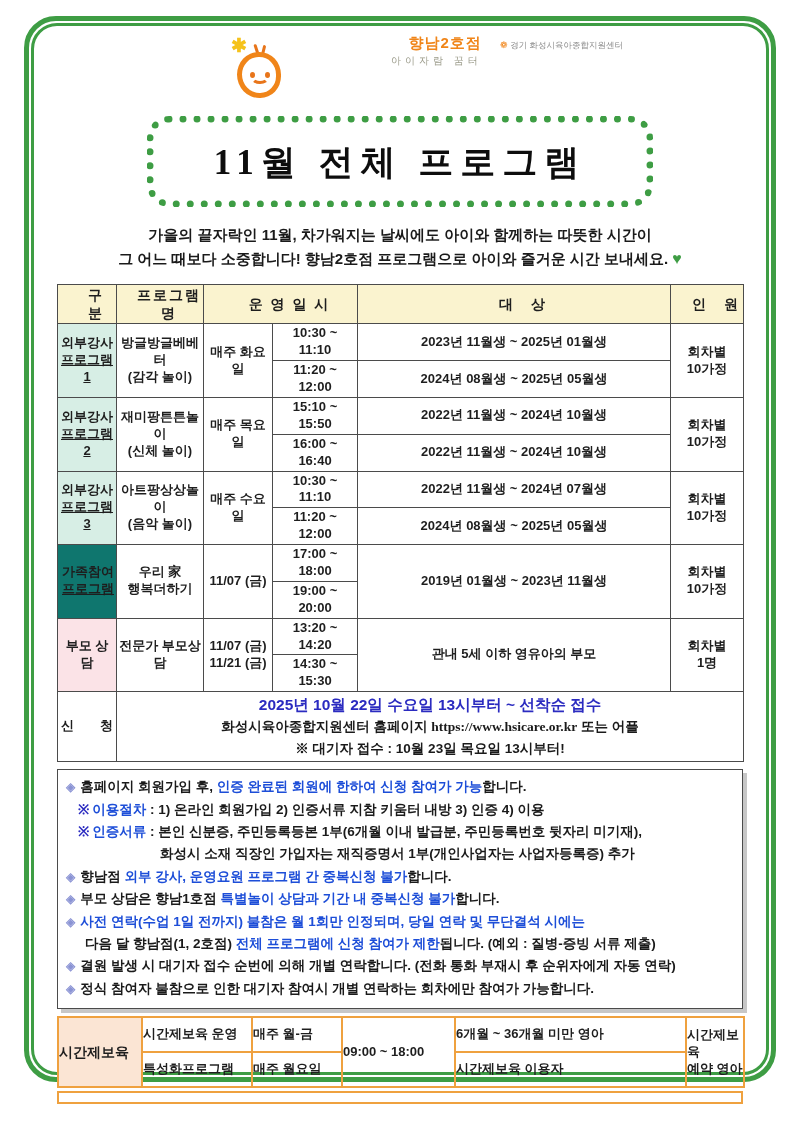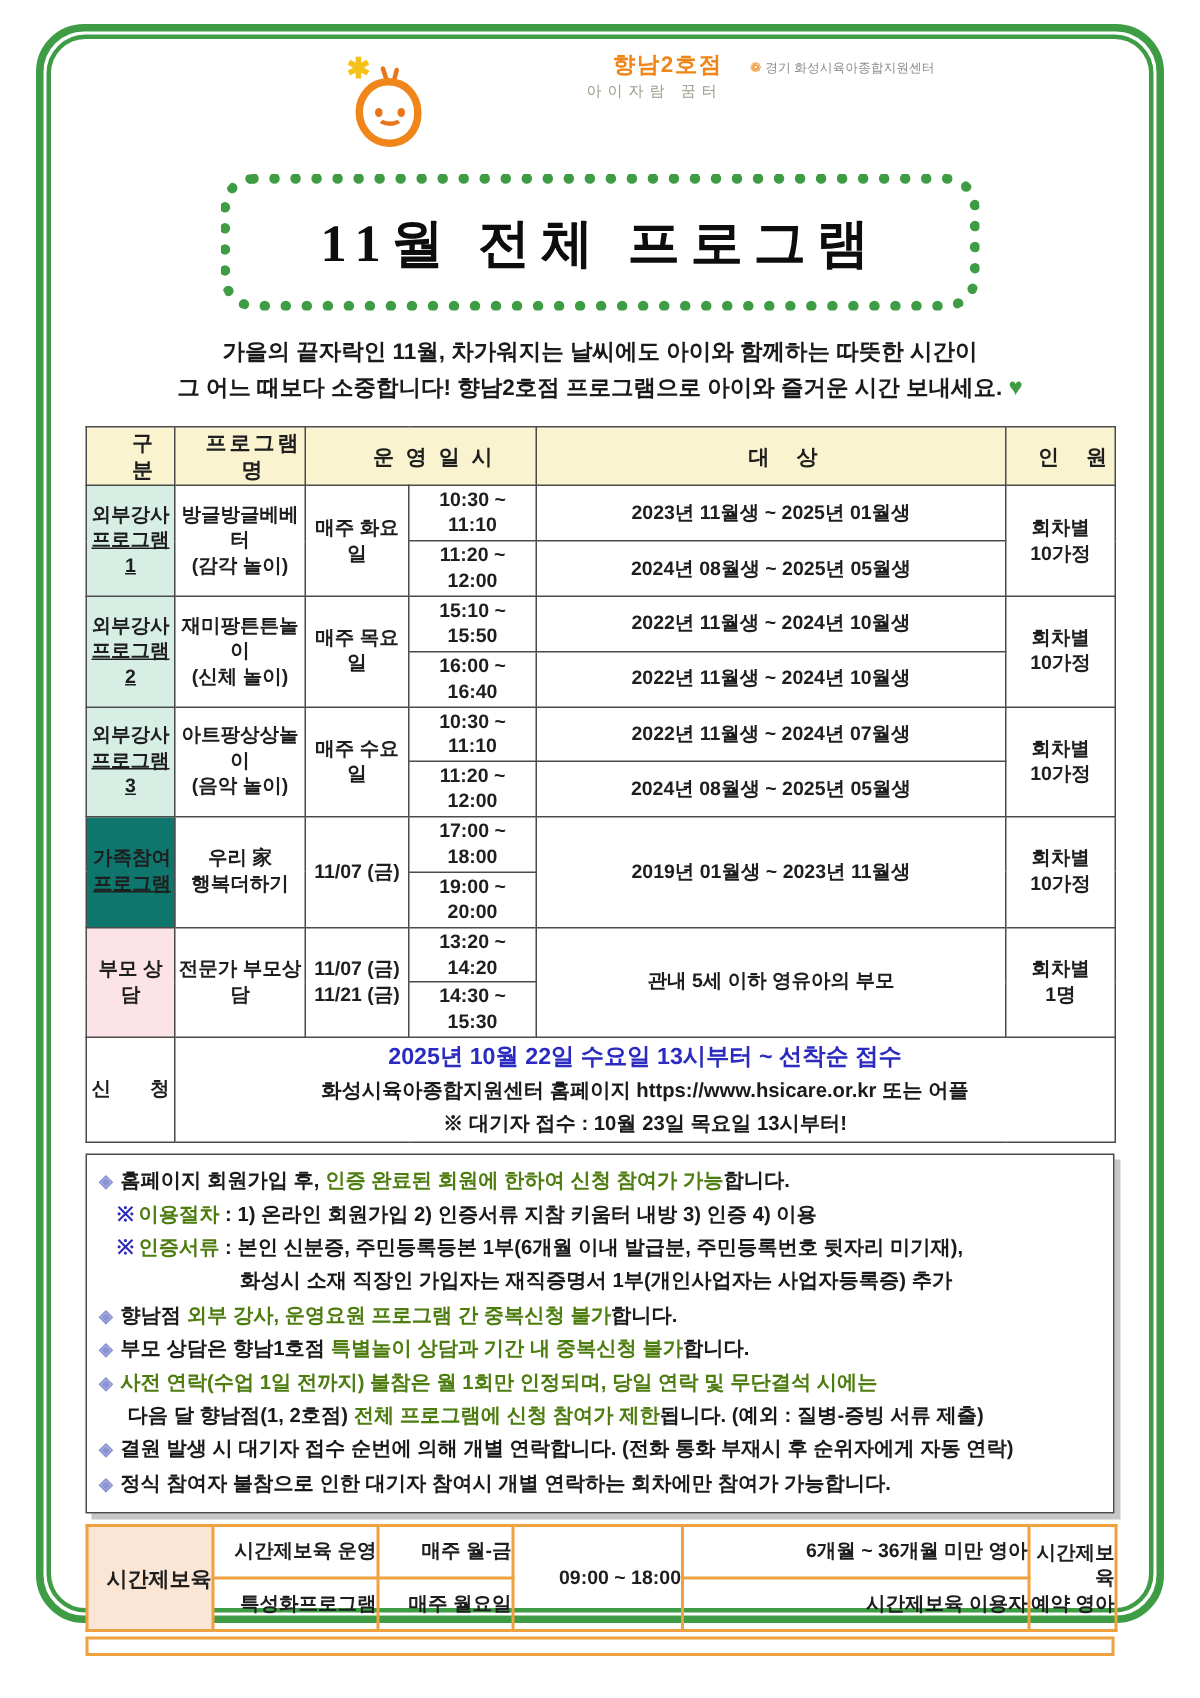--- a/index.html
+++ b/index.html
@@ -49,35 +49,35 @@
   .main-table tr.hdr td { background:#FAF3CF; height:31px; font-size:14px; font-weight:700; letter-spacing:2px;padding-left:20px; }
   .main-table tr.sub { height:23px; }
   td.cat-mint { background:#D7EEE5; }
   td.cat-green { background:#0f766e;text-align:right; }
   td.cat-pink { background:#FBE3E7; }
   .u { text-decoration:underline; }
   .apply-row td { height:70px; }
   .apply-label { font-size:15px; font-weight:700; }
   .apply-line1 { color:#2B2BC0; font-size:15.5px; font-weight:700; line-height:22px; }
   .apply-line2, .apply-line3 { font-size:13.5px; font-weight:600; line-height:22px; color:#1a1a1a; }
-  .apply-line2 .url { font-family:Liberation Sans, sans-serif; font-weight:600;margin-top:11px; }
+  .apply-line2 .url { font-family:Liberation Serif, serif; font-weight:600;margin-top:11px; }
 
   
   .notes-box { margin-top:7px; border:1px solid #4b4b4b; box-shadow:4px 4px 0 rgba(130,130,130,0.45);
                padding:6px 8px 8px 6px; background:#ffffff; }
   .note-line { font-size:13.5px; font-weight:600; color:#1a1a1a; line-height:22.4px; white-space:nowrap; }
-  .note-line .blue { color:#4d7c0f; }
+  .note-line .blue { color:#1d4ed8; }
   .diamond { color:#8a93d4; font-size:12px; margin:0 5px 0 2px; }
   .starmark { color:#2B2BC0; margin:0 3px 0 14px; }
   .ind-20 { padding-left:21px; }
   .ind-92 { padding-left:96px; }
 
   
   .hourly-table { margin-top:7px; }
-  .hourly-table td { border:2px solid #EFA13F; text-align:right; vertical-align:middle;
+  .hourly-table td { border:2px solid #EFA13F; text-align:left; vertical-align:middle;
                      font-size:13px; font-weight:600; color:#1e1e1e; line-height:1.3; }
   .hourly-table tr { height:35px; }
   td.peach { background:#FBE5D4; font-size:14px; font-weight:700; }
   .side-cell { font-size:11px; line-height:1.35; }
 
   
   .orange-box { margin-top:3px; border:2px solid #EFA13F; padding:4px 8px 5px; background:#ffffff; }
 </style>
 </head>
 <body>

